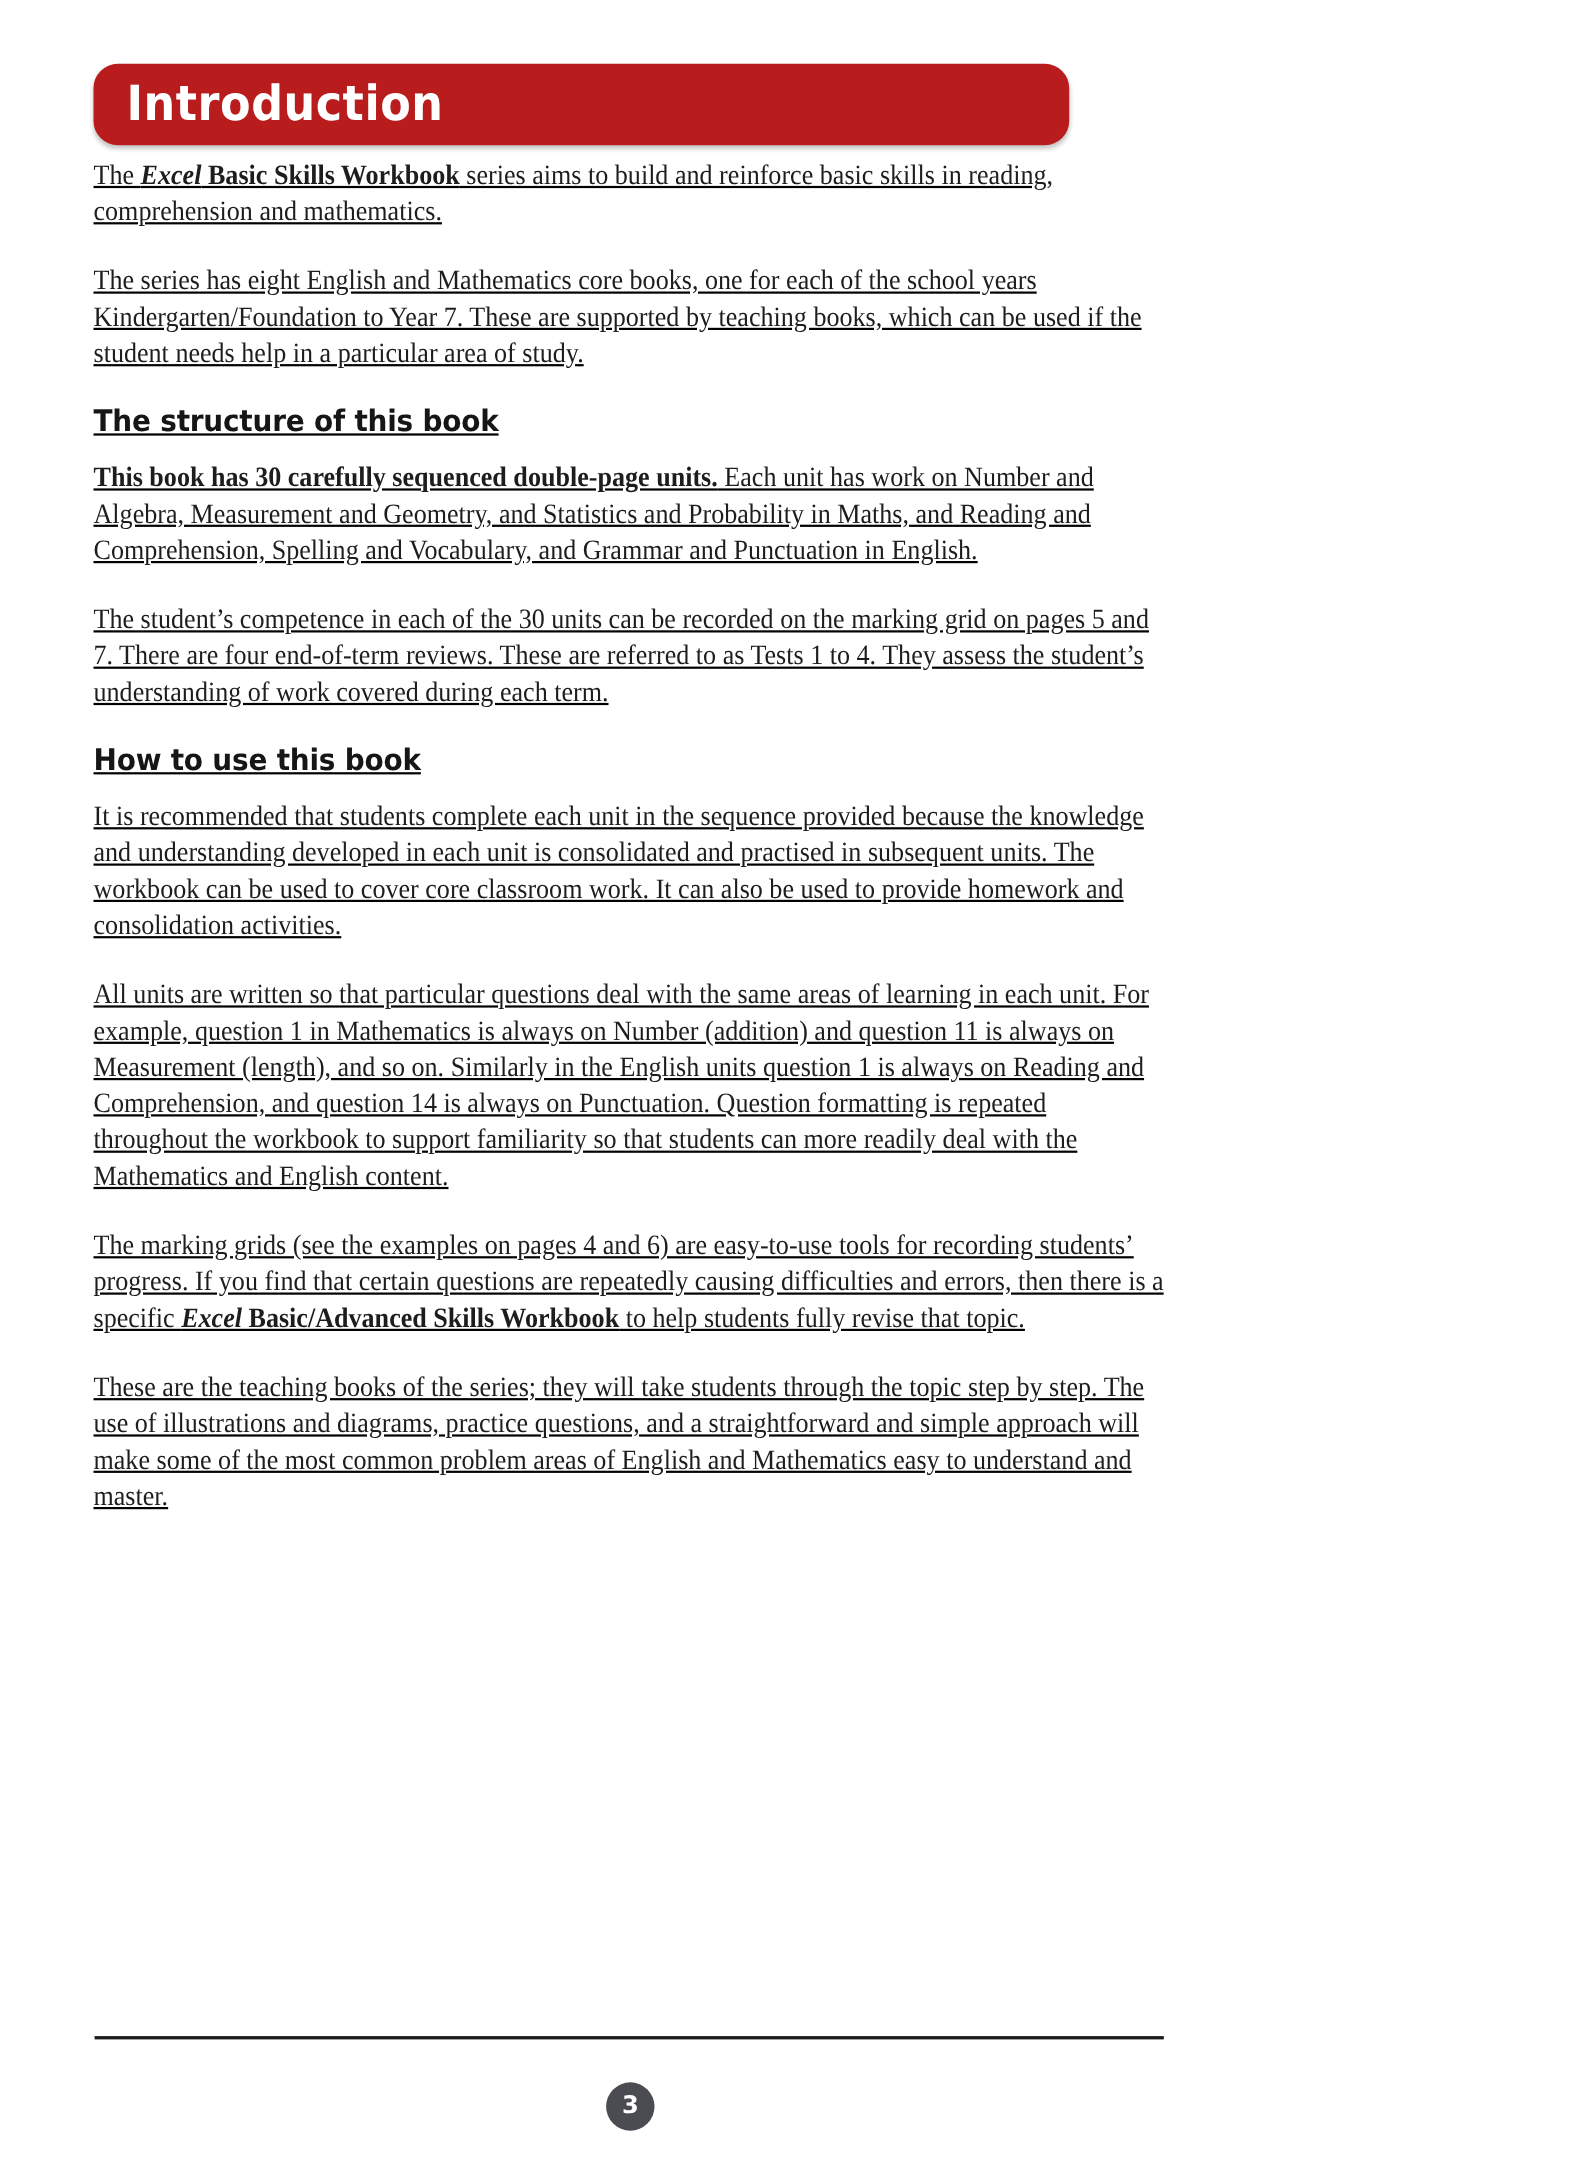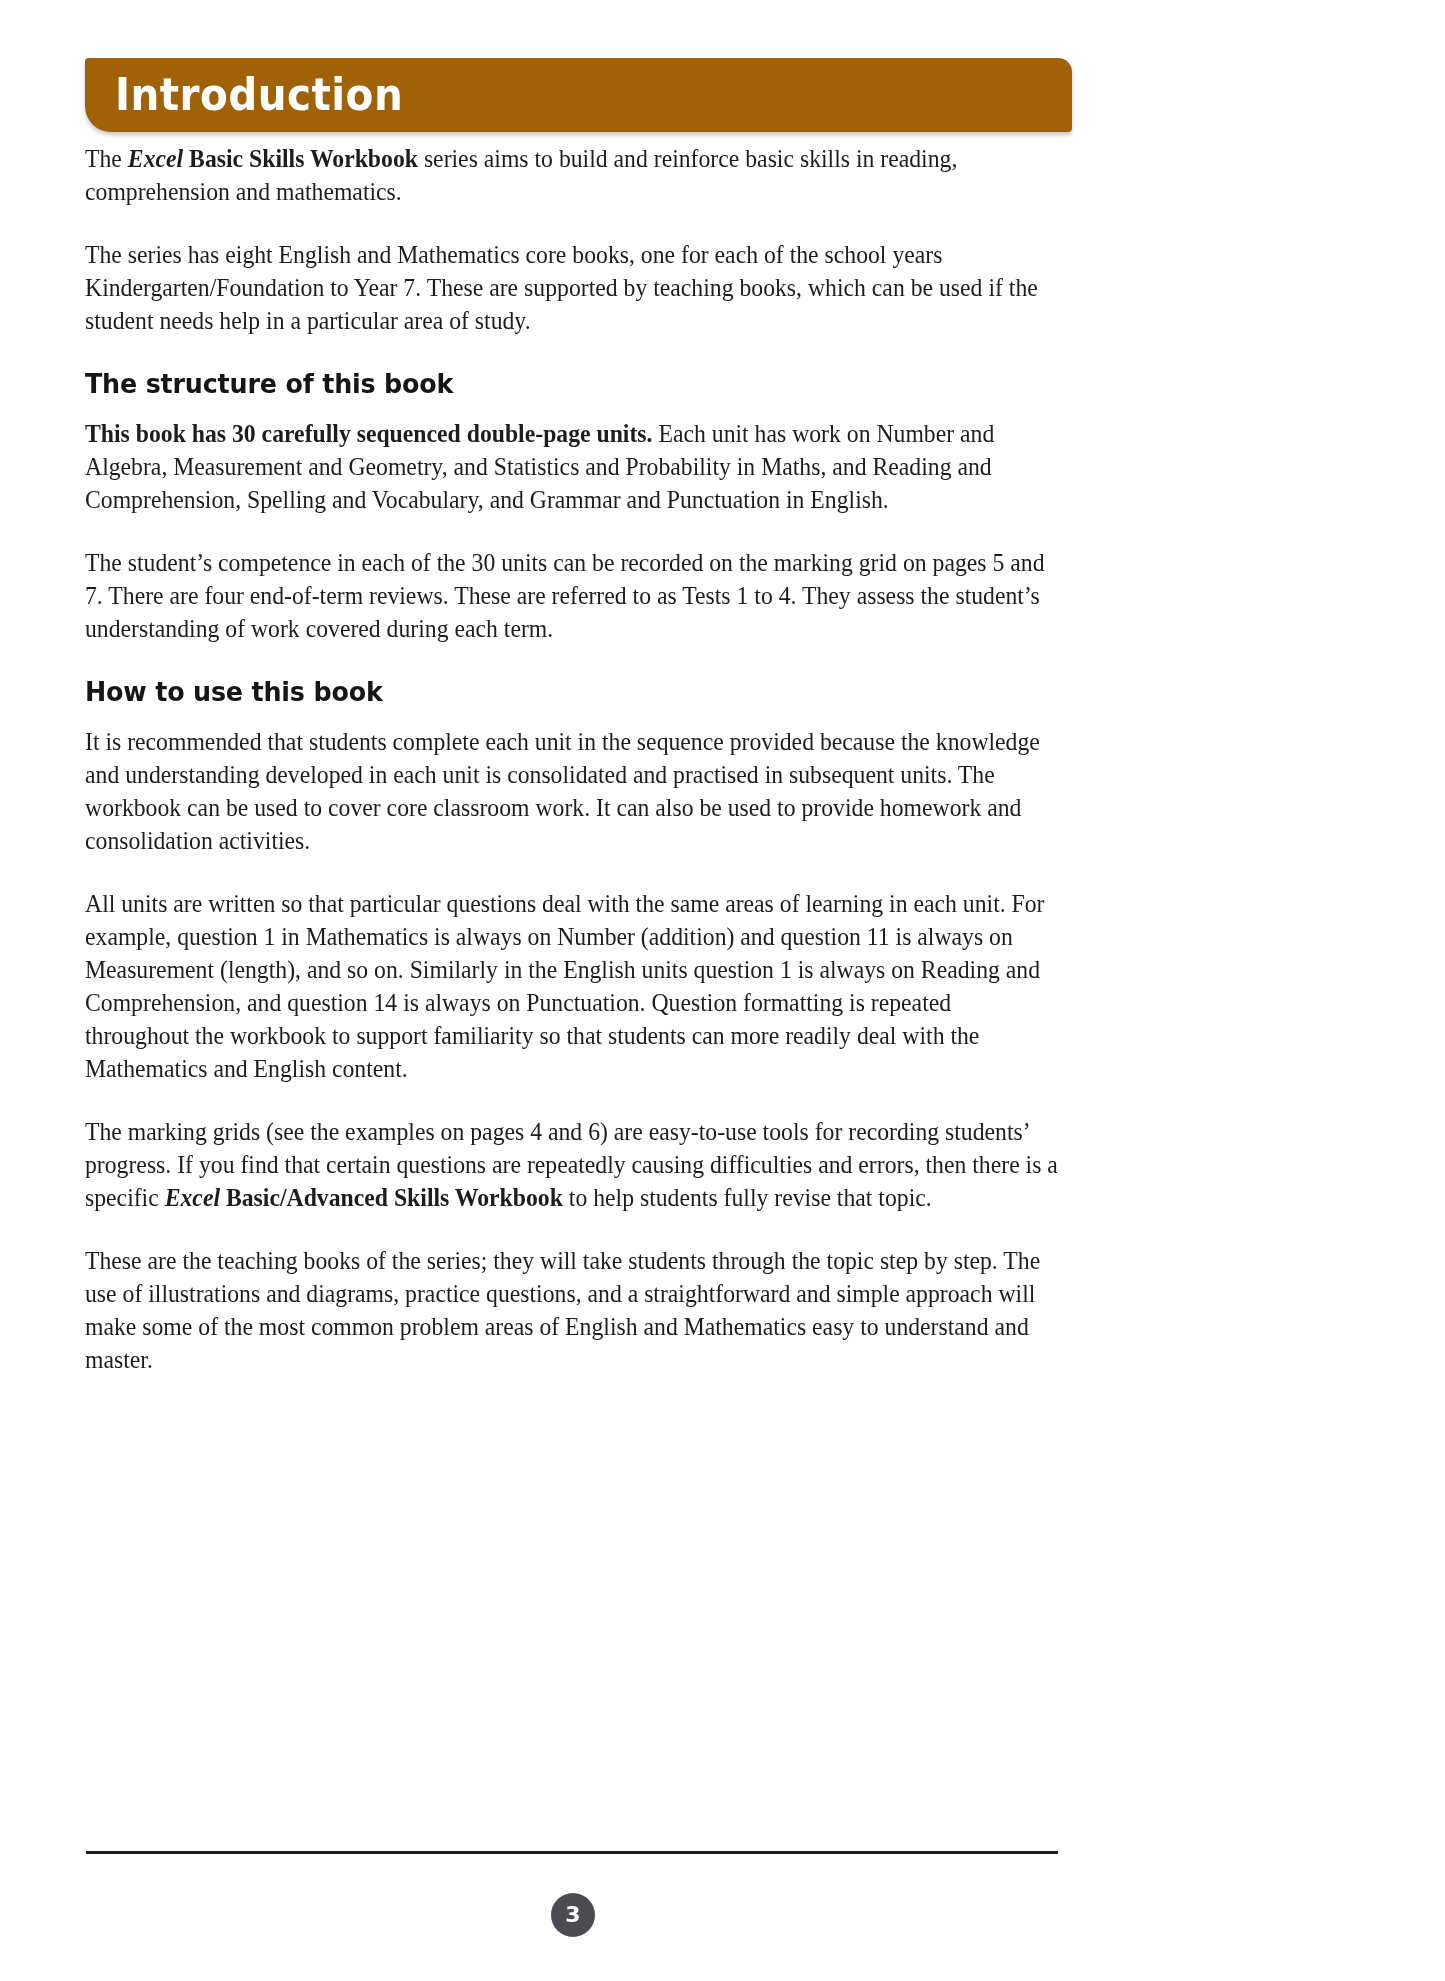--- a/index.html
+++ b/index.html
@@ -21,49 +21,51 @@
     width: 1445px;
     height: 1981px;
     background: #ffffff;
   }
 
   
   .header-banner {
     position: absolute;
     left: 85px;
     top: 58px;
-    width: 987px;
+    width: 887px;
     height: 74px;
-    background: #a16207;
+    background: #b91c1c;
     border-top-left-radius: 4px;
     border-top-right-radius: 14px;
     border-bottom-left-radius: 26px;
     border-bottom-right-radius: 4px;
     box-shadow: 0 3px 4px rgba(0,0,0,0.22);
     display: flex;
     align-items: center;
+    border-radius: 22px;
   }
   .header-title {
     color: #ffffff;
     font-family: "DejaVu Sans", sans-serif;
     font-weight: bold;
     font-size: 44px;
     letter-spacing: 0.5px;
     margin-left: 30px;
     line-height: 1;
     transform: scaleX(0.92);
     transform-origin: left center;
   }
 
   
   .content {
     position: absolute;
     left: 85px;
     top: 142px;
     width: 975px;
+    text-decoration: underline;
   }
 
   p.para {
     margin: 0 0 30px 0;
     font-family: "Liberation Serif", serif;
     font-size: 25.5px;
     line-height: 33px;
     color: #1d1d1d;
     transform: scaleX(0.93);
     transform-origin: left top;

